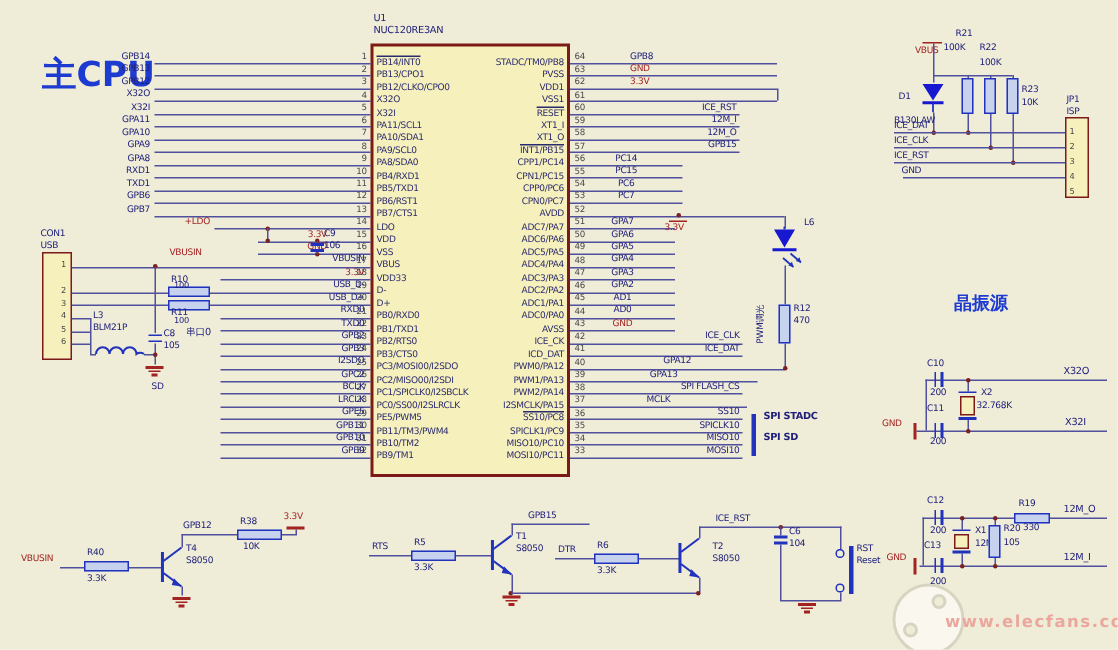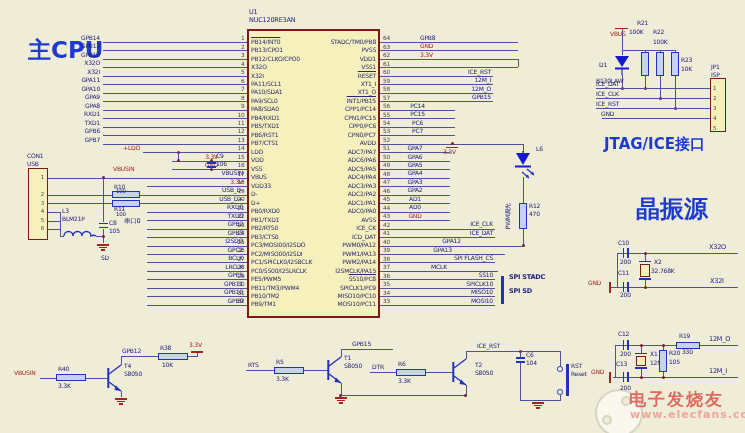--- a/index.html
+++ b/index.html
@@ -9,27 +9,25 @@
   .t{white-space:nowrap;line-height:1.1;}
   .title{font-weight:bold;color:#1d3bd1;}
   .wm1{font-weight:bold;color:#dd6a5f;letter-spacing:2px;}
   .wm2{font-weight:bold;color:#eba79d;letter-spacing:1px;}
 </style>
 </head>
 <body>
 
 <div id="canvas">
   <div class="t title" style="left:28px;top:38px;font-size:23px;">主CPU</div>
-  <div class="t title" style="left:604px;top:136px;font-size:15px;">JTAG/ICE接口</div>
-  <div class="t title" style="left:636px;top:196px;font-size:24px;">晶振源</div>
+  <div class="t title" style="left:636px;top:196px;font-size:12px;">晶振源</div>
 
   <div style="left:595px;top:389px;width:48px;height:48px;border-radius:50%;background:#faf8ee;border:2px solid #d8d4c2;"></div>
   <div style="left:621px;top:396px;width:10px;height:10px;border-radius:50%;background:#efecd7;border:2px solid #d8d4c2;"></div>
   <div style="left:602px;top:415px;width:10px;height:10px;border-radius:50%;background:#efecd7;border:2px solid #d8d4c2;"></div>
-  <div class="t wm1" style="left:629px;top:390px;font-size:17px;">电子发烧友</div>
   <div class="t wm2" style="left:630px;top:409px;font-size:11px;">www.elecfans.com</div>
 <div style="left: 247px; top: 29px; width: 133px; height: 289px; background: rgb(246, 240, 189); border: 2px solid rgb(124, 26, 26);"></div>
     <div class="t" style="top: 9px; font-size: 6.5px; color: rgb(32, 32, 124); font-weight: normal; letter-spacing: -0.2px; left: 249px;">U1</div>
     <div class="t" style="top: 16.5px; font-size: 6.5px; color: rgb(32, 32, 124); font-weight: normal; letter-spacing: -0.2px; left: 249px;">NUC120RE3AN</div>
     <div style="left: 103px; top: 42px; width: 144px; height: 1px; background: rgb(80, 80, 158);"></div>
     <div class="t" style="top: 35.2px; font-size: 5.8px; color: rgb(74, 74, 74); font-weight: normal; letter-spacing: -0.2px; right: 500.5px;">1</div>
     <div class="t" style="top: 38.6px; font-size: 6px; color: rgb(42, 42, 110); font-weight: normal; letter-spacing: -0.2px; left: 251px; text-decoration: overline;">PB14/INT0</div>
     <div class="t" style="top: 34.8px; font-size: 6px; color: rgb(32, 32, 124); font-weight: normal; letter-spacing: -0.2px; right: 645px;">GPB14</div>
     <div style="left: 103px; top: 50.48px; width: 144px; height: 1px; background: rgb(80, 80, 158);"></div>
     <div class="t" style="top: 43.68px; font-size: 5.8px; color: rgb(74, 74, 74); font-weight: normal; letter-spacing: -0.2px; right: 500.5px;">2</div>

